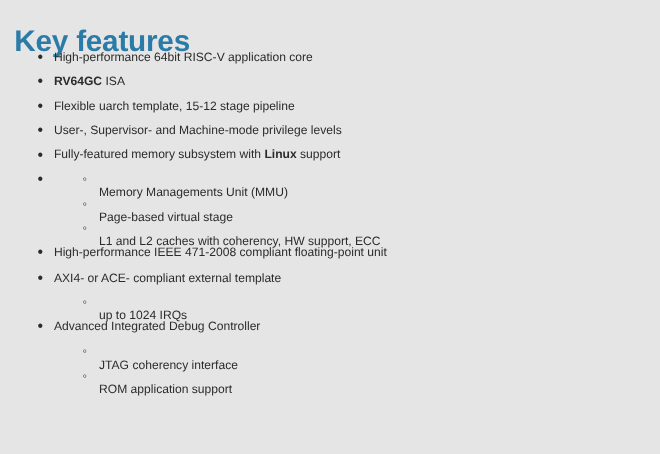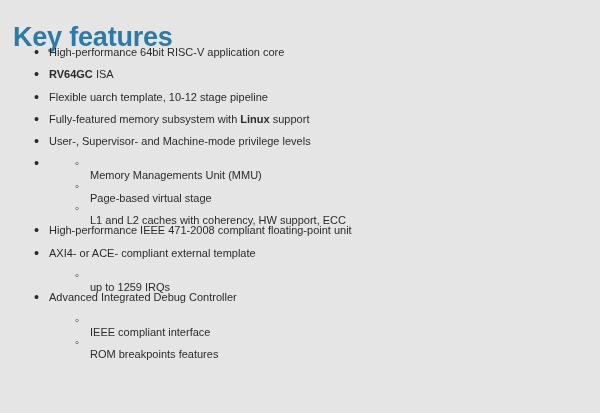--- a/index.html
+++ b/index.html
@@ -96,31 +96,31 @@
       <span class="t1">High-performance 64bit RISC-V application core</span>
     </div>
 
     <div class="row">
       <span class="b1"></span>
       <span class="t1"><span class="strong">RV64GC</span><span> ISA</span></span>
     </div>
 
     <div class="row">
       <span class="b1"></span>
-      <span class="t1">Flexible uarch template, 10-12 stage pipeline</span>
+      <span class="t1">Flexible uarch template, 15-12 stage pipeline</span>
+    </div>
+
+    <div class="row">
+      <span class="b1"></span>
+      <span class="t1">User-, Supervisor- and Machine-mode privilege levels</span>
     </div>
 
     <div class="row">
       <span class="b1"></span>
       <span class="t1"><span>Fully-featured memory subsystem with </span><span class="strong">Linux</span><span> support</span></span>
-    </div>
-
-    <div class="row">
-      <span class="b1"></span>
-      <span class="t1">User-, Supervisor- and Machine-mode privilege levels</span>
     </div>
 
     <div class="row">
       <span class="b1"></span>
       <span class="b2"></span>
       <span class="t2">Memory Managements Unit (MMU)</span>
     </div>
 
     <div class="row">
       <span class="b2"></span>
@@ -138,33 +138,33 @@
     </div>
 
     <div class="row">
       <span class="b1"></span>
       <span class="t1">AXI4- or ACE- compliant external template</span>
     </div>
 
 
     <div class="row">
       <span class="b2"></span>
-      <span class="t2">up to 1259 IRQs</span>
+      <span class="t2">up to 1024 IRQs</span>
     </div>
 
     <div class="row">
       <span class="b1"></span>
       <span class="t1">Advanced Integrated Debug Controller</span>
     </div>
 
     <div class="row">
       <span class="b2"></span>
-      <span class="t2">IEEE compliant interface</span>
+      <span class="t2">JTAG coherency interface</span>
     </div>
 
 
     <div class="row">
       <span class="b2"></span>
-      <span class="t2">ROM breakpoints features</span>
+      <span class="t2">ROM application support</span>
     </div>
 
   </div>
 </div>
 
 </body></html>

